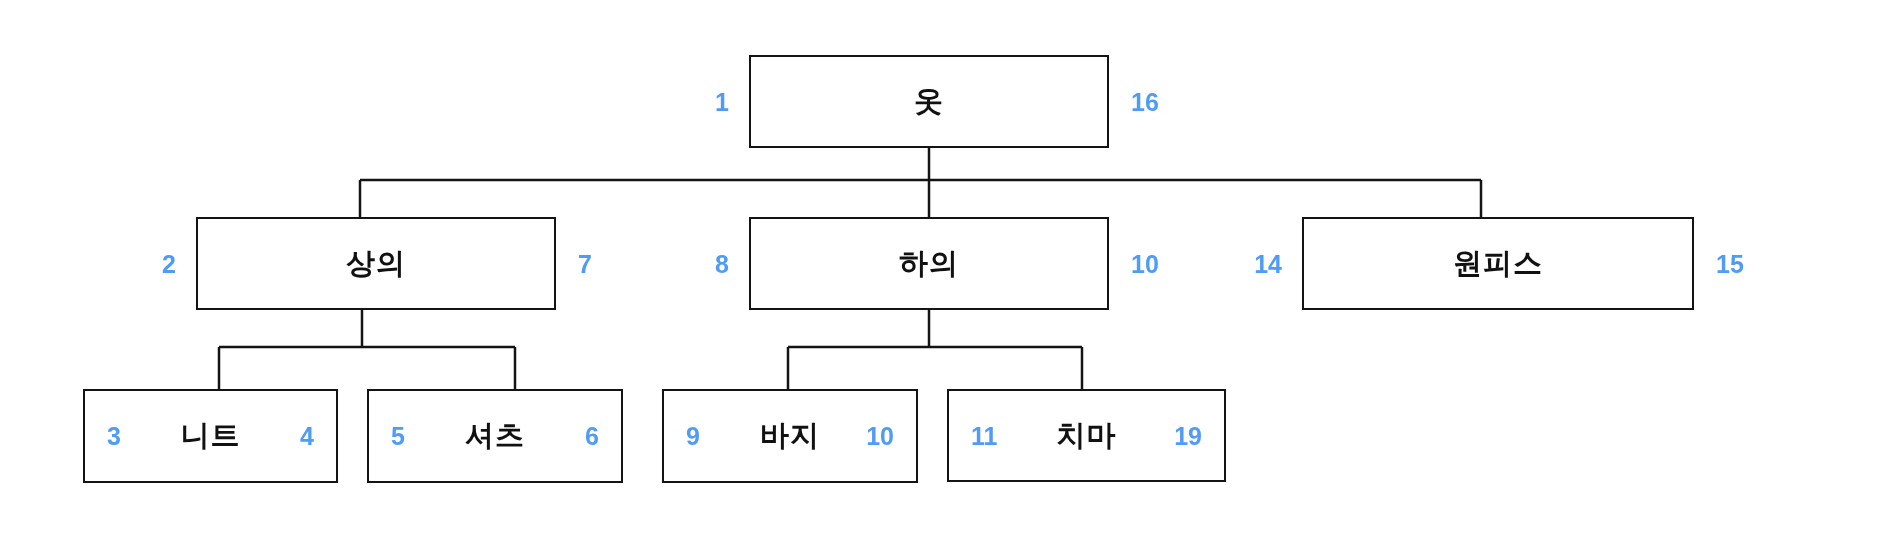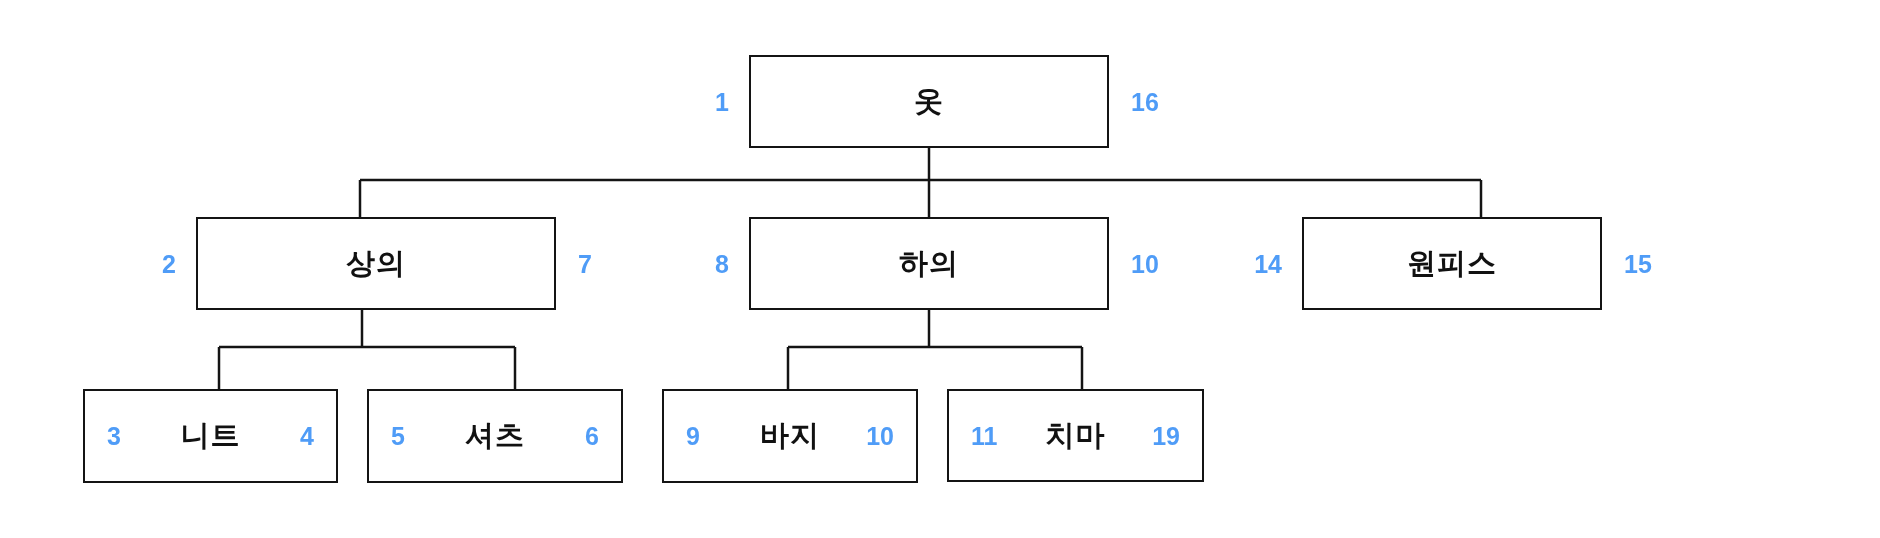--- a/index.html
+++ b/index.html
@@ -57,25 +57,25 @@
   }
   .outer .num-left  { right: 100%; margin-right: 20px; }
   .outer .num-right { left: 100%;  margin-left: 22px; }
   .inner .num-left  { left: 24px; }
   .inner .num-right { right: 24px; }
 
   
   #node-clothes { left: 749px;  top: 55px;  width: 360px; height: 93px; }
   #node-tops    { left: 196px;  top: 217px; width: 360px; height: 93px; }
   #node-bottoms { left: 749px;  top: 217px; width: 360px; height: 93px; }
-  #node-dress   { left: 1302px; top: 217px; width: 300px; height: 93px; }
+  #node-dress   { left: 1302px; top: 217px; width: 392px; height: 93px; }
   #node-knit    { left: 83px;   top: 389px; width: 255px; height: 94px; }
   #node-shirts  { left: 367px;  top: 389px; width: 256px; height: 94px; }
   #node-pants   { left: 662px;  top: 389px; width: 256px; height: 94px; }
-  #node-skirt   { left: 947px;  top: 389px; width: 257px; height: 93px; }
+  #node-skirt   { left: 947px;  top: 389px; width: 279px; height: 93px; }
 </style>
 </head>
 <body>
 
 <div class="canvas">
 
   <svg class="edges" viewBox="0 0 1880 538">
 
     <line x1="929" y1="148" x2="929" y2="217"></line>
     <line x1="360" y1="180" x2="1481" y2="180"></line>

